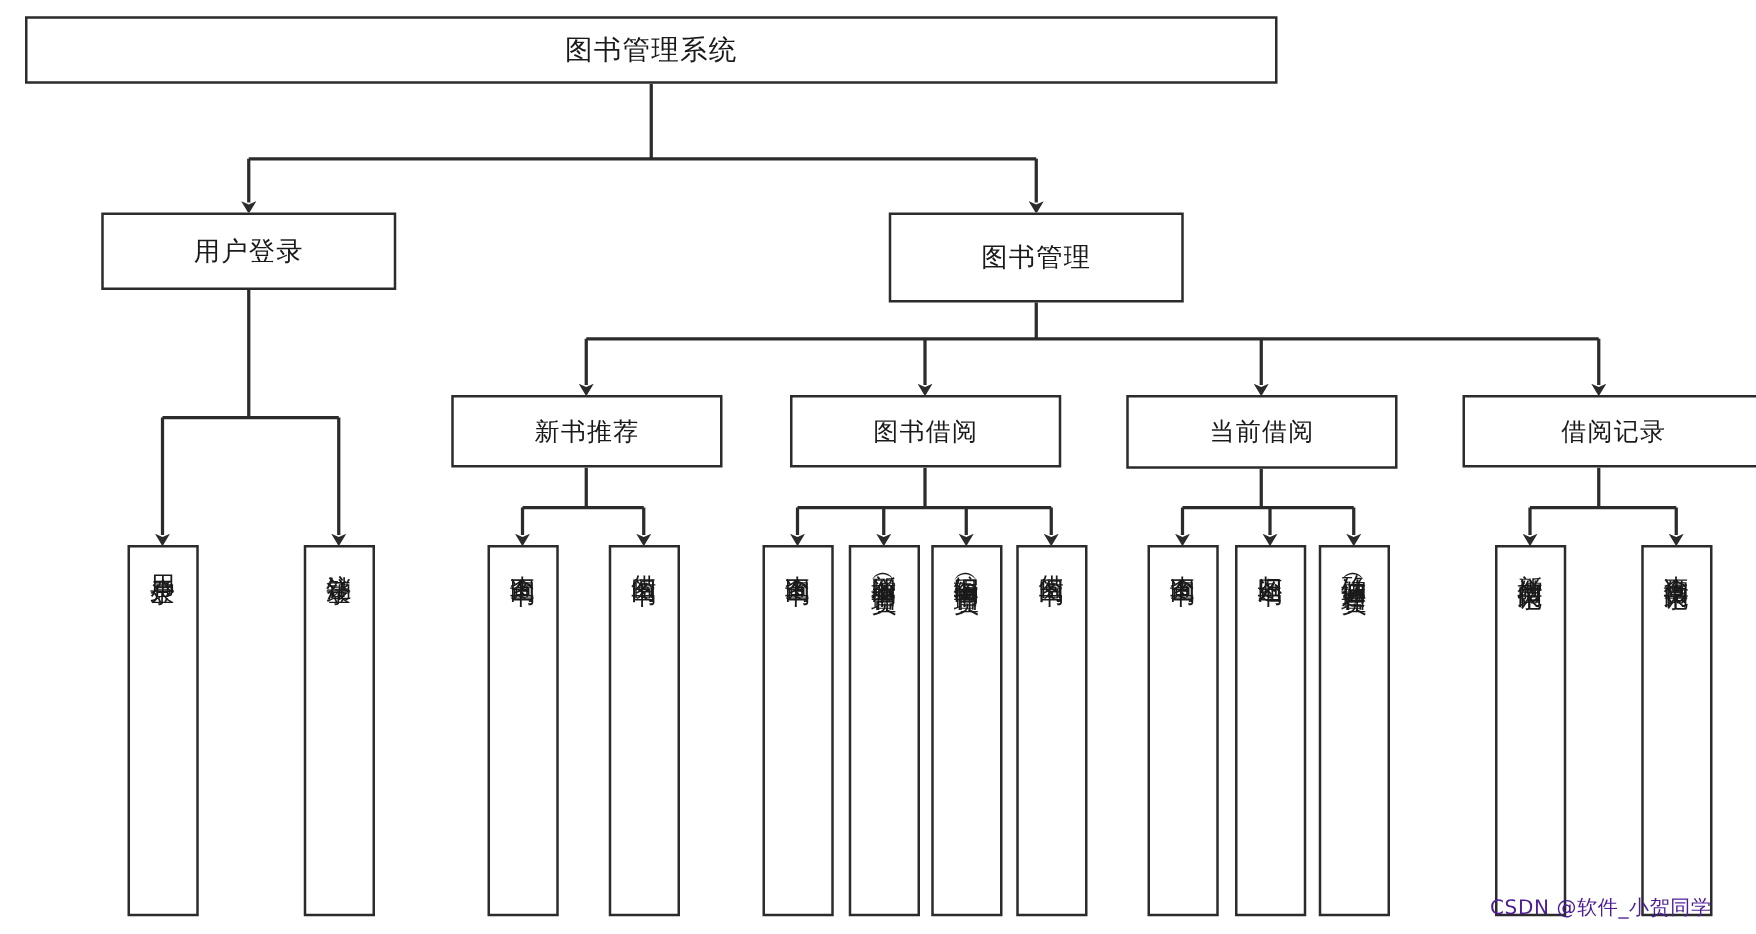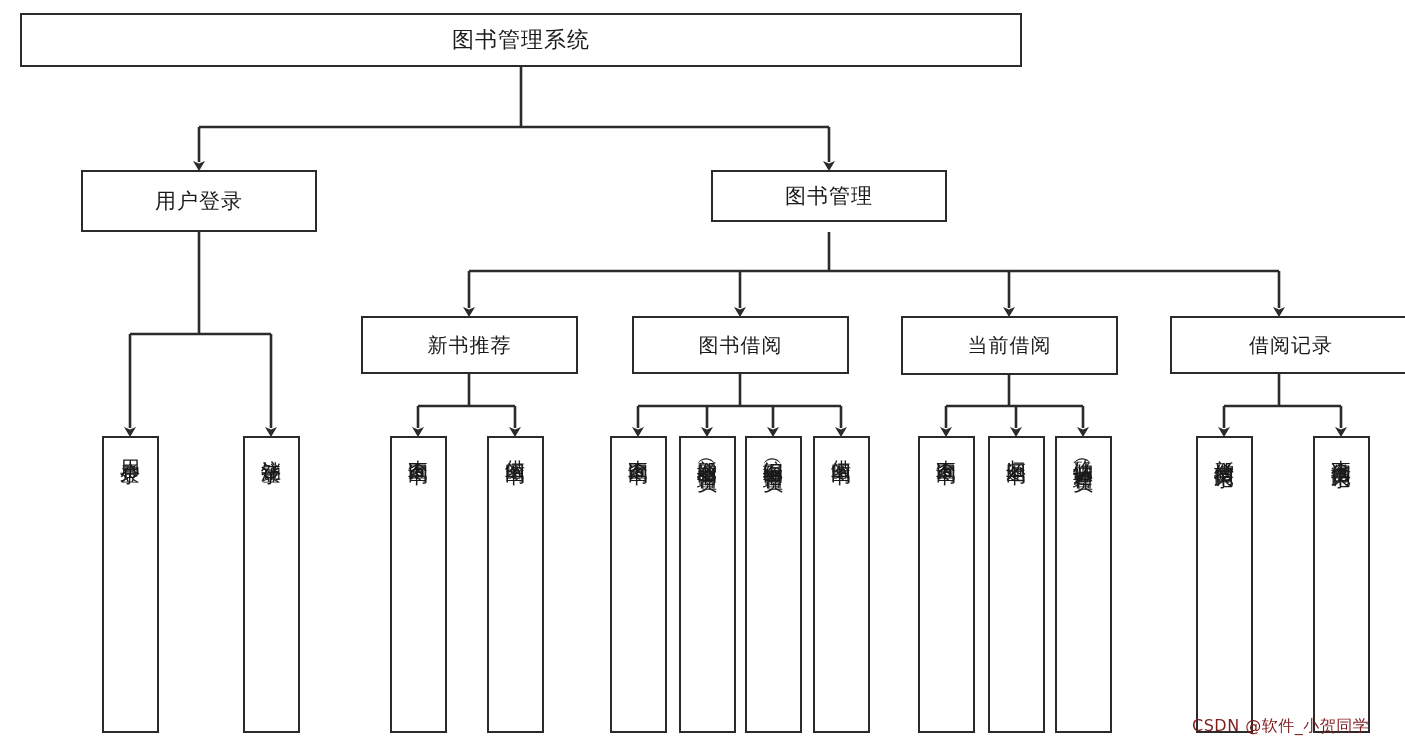--- a/index.html
+++ b/index.html
@@ -51,21 +51,21 @@
   .vtext{
     writing-mode:vertical-rl;
     text-orientation:upright;
     white-space:nowrap;
     line-height:1;
     display:block;
   }
   .watermark{
     position:absolute;
     font-size:16px;
-    color:#7f1d1d;
+    color:#4c1d95;
     white-space:nowrap;
     letter-spacing:0.5px;
   }
 </style>
 </head>
 <body>
 
 <div id="canvas">
 
   <svg id="wires" viewBox="0 0 1405 747" xmlns="http://www.w3.org/2000/svg">
@@ -121,21 +121,21 @@
     </g>
   </svg>
 
   <div class="node root" style="left:20px;top:13px;width:1002px;height:54px;">
     <span>图书管理系统</span>
   </div>
 
   <div class="node lvl1" style="left:81px;top:170px;width:236px;height:62px;">
     <span>用户登录</span>
   </div>
-  <div class="node lvl1" style="left:711px;top:170px;width:236px;height:52px;">
+  <div class="node lvl1" style="left:711px;top:170px;width:236px;height:72px;">
     <span>图书管理</span>
   </div>
 
   <div class="node lvl2" style="left:632px;top:316px;width:217px;height:58px;">
     <span>图书借阅</span>
   </div>
   <div class="node lvl2" style="left:361px;top:316px;width:217px;height:58px;">
     <span>新书推荐</span>
   </div>
   <div class="node lvl2" style="left:901px;top:316px;width:217px;height:59px;">

